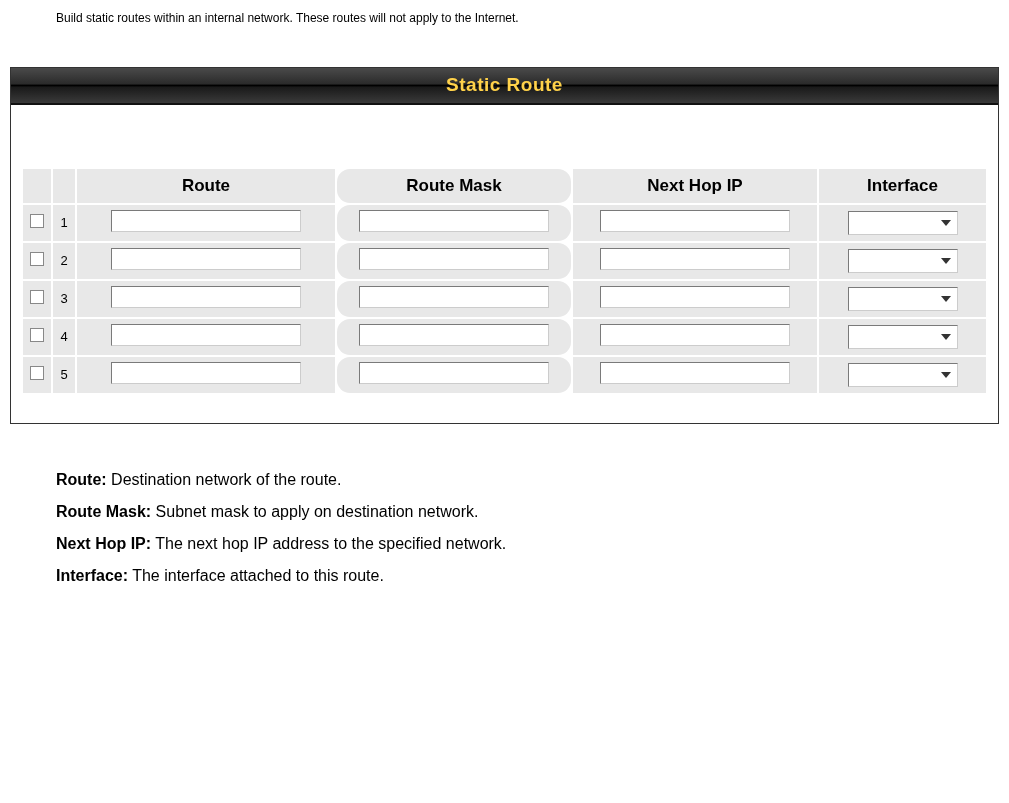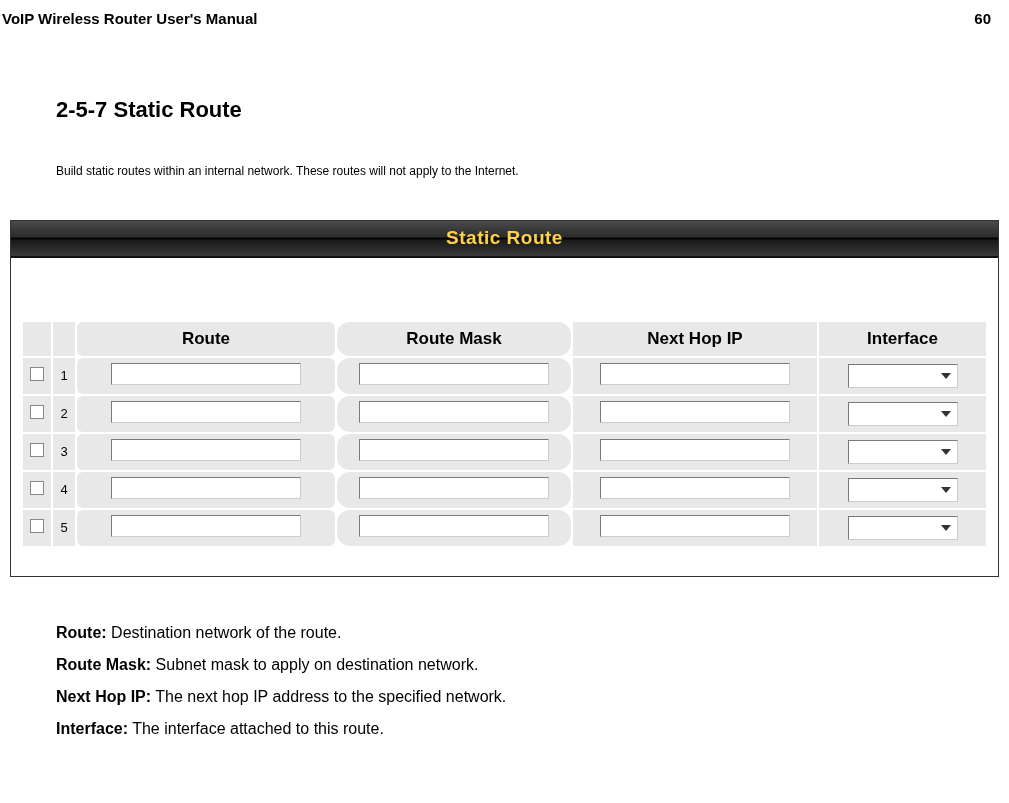--- a/index.html
+++ b/index.html
@@ -69,21 +69,21 @@
     padding: 7px 4px;
     text-align: center;
   }
   table.static-route td {
     background: #e8e8e8;
     padding: 5px 4px;
     text-align: center;
   }
   .col-check { width: 20px; }
   .col-num   { width: 14px; font-size: 13px; text-align: left; padding-left:3px;}
-  .col-route { width: 250px; border-radius: 6px; }
+  .col-route { width: 250px; }
   .col-mask  { width: 226px; border-radius: 13px; }
   .col-nh    { width: 236px; }
   .col-if    { }
   .chk {
     width: 14px; height:14px;
     background:#fff;
     border:1px solid #888;
     display:inline-block;
     box-sizing:border-box;
   }
@@ -123,27 +123,22 @@
     font-size: 16px;
     line-height: 2.0;
   }
   .defs b { font-weight: bold; }
 </style>
 </head>
 <body>
 
 <div class="page">
 
-  <div class="header-row">
-    <span>VoIP Wireless Router User's Manual</span>
-    <span>60</span>
-  </div>
 
   <div class="content-indent">
-    <div class="section-title">2-5-7 Static Route</div>
     <div class="body-text">Build static routes within an internal network. These routes will not apply to the Internet.</div>
   </div>
 
   <div class="screenshot">
     <div class="title-bar">Static Route</div>
     <div class="table-wrap">
       <table class="static-route">
         <tbody>
             <tr>
           <th class="col-check"></th>

